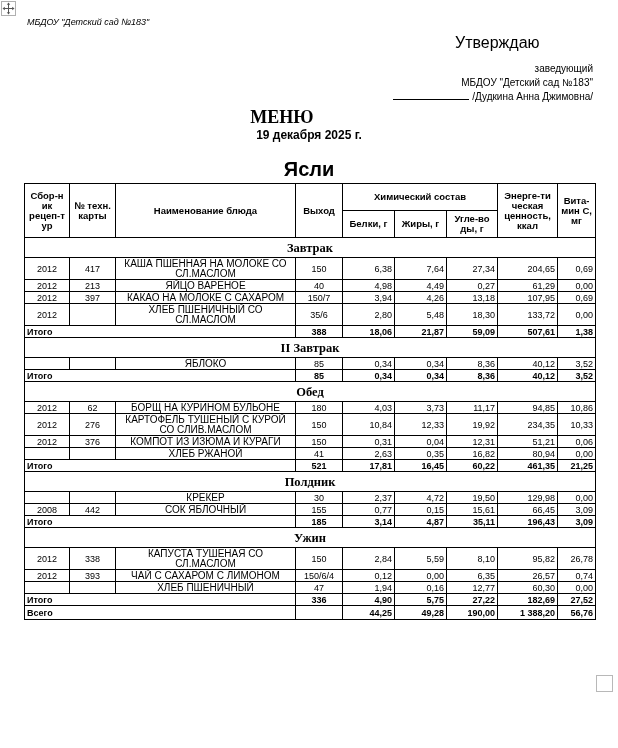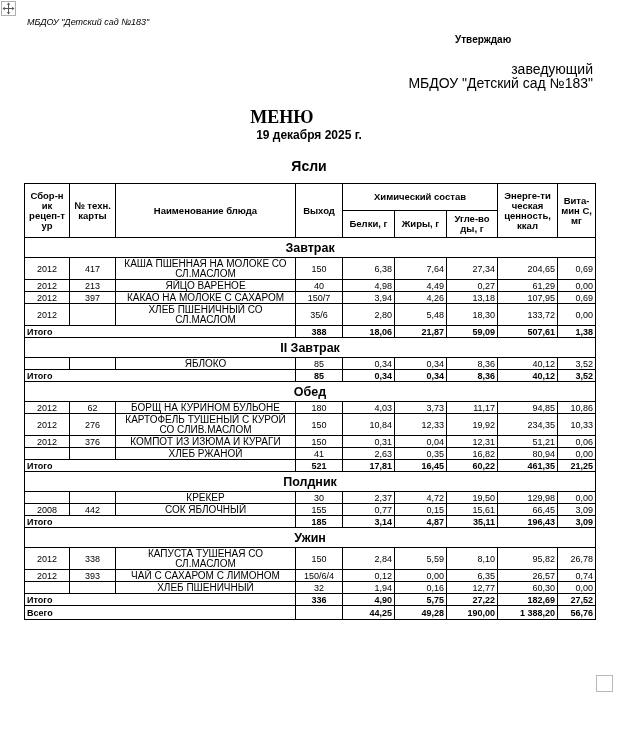--- a/index.html
+++ b/index.html
@@ -1,31 +1,31 @@
 <!DOCTYPE html>
 <html><head>
 <meta charset="utf-8">
 <style>
   html, body { margin: 0; padding: 0; background: #ffffff; }
   body { width: 618px; height: 748px; position: relative; overflow: hidden; font-family: "Liberation Sans", sans-serif; color: #000; }
   .move-handle { position: absolute; left: 1px; top: 1px; width: 15px; height: 15px; border: 1px solid #b0b0b0; background: #fff; box-sizing: border-box; display: flex; align-items: center; justify-content: center; }
   .move-handle svg { width: 13px; height: 13px; }
   .org-line { position: absolute; left: 27px; top: 17px; font-size: 9px; font-style: italic; white-space: nowrap; }
-  .approve { position: absolute; left: 455px; top: 34px; font-size: 10px; font-weight: bold; white-space: nowrap; }
-  .approve-block { position: absolute; right: 25px; top: 62px; text-align: right; font-size: 14px; line-height: 14px; white-space: nowrap; }
+  .approve { position: absolute; left: 455px; top: 34px; font-size: 16px; font-weight: normal; white-space: nowrap; }
+  .approve-block { position: absolute; right: 25px; top: 62px; text-align: right; font-size: 10px; line-height: 14px; white-space: nowrap; }
   .approve-block .sigline { display: inline-block; width: 76px; border-bottom: 1px solid #000; margin-right: 3px; vertical-align: baseline; height: 9px; }
   .title { position: absolute; left: 0; width: 564px; top: 107px; text-align: center; font-family: "Liberation Serif", serif; font-weight: bold; font-size: 18px; }
   .date { position: absolute; left: 0; width: 618px; top: 128px; text-align: center; font-weight: bold; font-size: 12px; }
-  .group { position: absolute; left: 0; width: 618px; top: 158px; text-align: center; font-weight: bold; font-size: 14px; }
+  .group { position: absolute; left: 0; width: 618px; top: 158px; text-align: center; font-weight: bold; font-size: 20px; }
   table.menu { position: absolute; left: 24px; top: 183px; border-collapse: collapse; table-layout: fixed; width: 571px; font-size: 9px; }
   table.menu td, table.menu th { border: 1px solid #000; padding: 0 2px; overflow: hidden; line-height: 10px; }
   table.menu th { font-weight: bold; font-size: 9.5px; text-align: center; vertical-align: middle; }
   .hdr1 th { height: 26px; }
   .hdr2 th { height: 26px; }
-  td.meal { font-weight: bold; font-size: 12.5px; text-align: center; height: 19px; border-left: 1px solid #000; }
+  td.meal { font-weight: bold; font-size: 12.5px; text-align: center; height: 19px; border-left: 1px solid #000; font-family: Liberation Serif, serif; }
   td.c { text-align: center; }
   td.r { text-align: right; }
   td.name { text-align: center; font-size: 10px; padding-left: 2px; }
   tr.item td { height: 11px; }
   tr.item.tall td { height: 21px; }
   tr.total td { font-weight: bold; height: 11px; margin-left: 19px; }
   tr.grand td { font-weight: bold; height: 13px; margin-left: 32px; }
   .corner-box { position: absolute; left: 596px; top: 675px; width: 17px; height: 17px; border: 1px solid #b8b8b8; box-sizing: border-box; background: #fff; }
 </style>
 </head>
@@ -42,20 +42,21 @@
   </svg>
 </div>
 
 <div class="org-line">МБДОУ "Детский сад №183"</div>
 
 <div class="approve">Утверждаю</div>
 
 <div class="approve-block">
   <div>заведующий</div>
   <div>МБДОУ "Детский сад №183"</div>
+  <div><span class="sigline"></span><span>/Дудкина Анна Джимовна/</span></div>
 </div>
 
 <div class="title">МЕНЮ</div>
 <div class="date">19 декабря 2025 г.</div>
 <div class="group">Ясли</div>
 
 <table class="menu">
   <colgroup>
     <col style="width:45px">
       <col style="width:46px">
@@ -275,21 +276,21 @@
         <td class="r">0,12</td>
         <td class="r">0,00</td>
         <td class="r">6,35</td>
         <td class="r">26,57</td>
         <td class="r">0,74</td>
       </tr>
       <tr class="item">
         <td class="c"></td>
         <td class="c"></td>
         <td class="name">ХЛЕБ ПШЕНИЧНЫЙ</td>
-        <td class="c">32</td>
+        <td class="c">47</td>
         <td class="r">1,94</td>
         <td class="r">0,16</td>
         <td class="r">12,77</td>
         <td class="r">60,30</td>
         <td class="r">0,00</td>
       </tr>
       <tr class="total">
         <td colspan="3">Итого</td>
         <td class="c">336</td>
         <td class="r">4,90</td>

